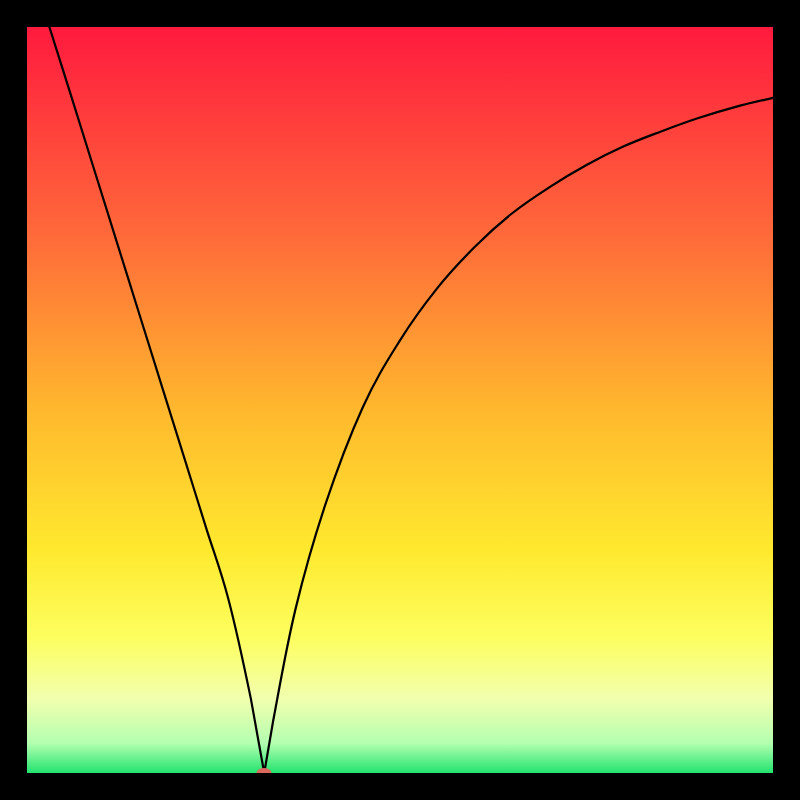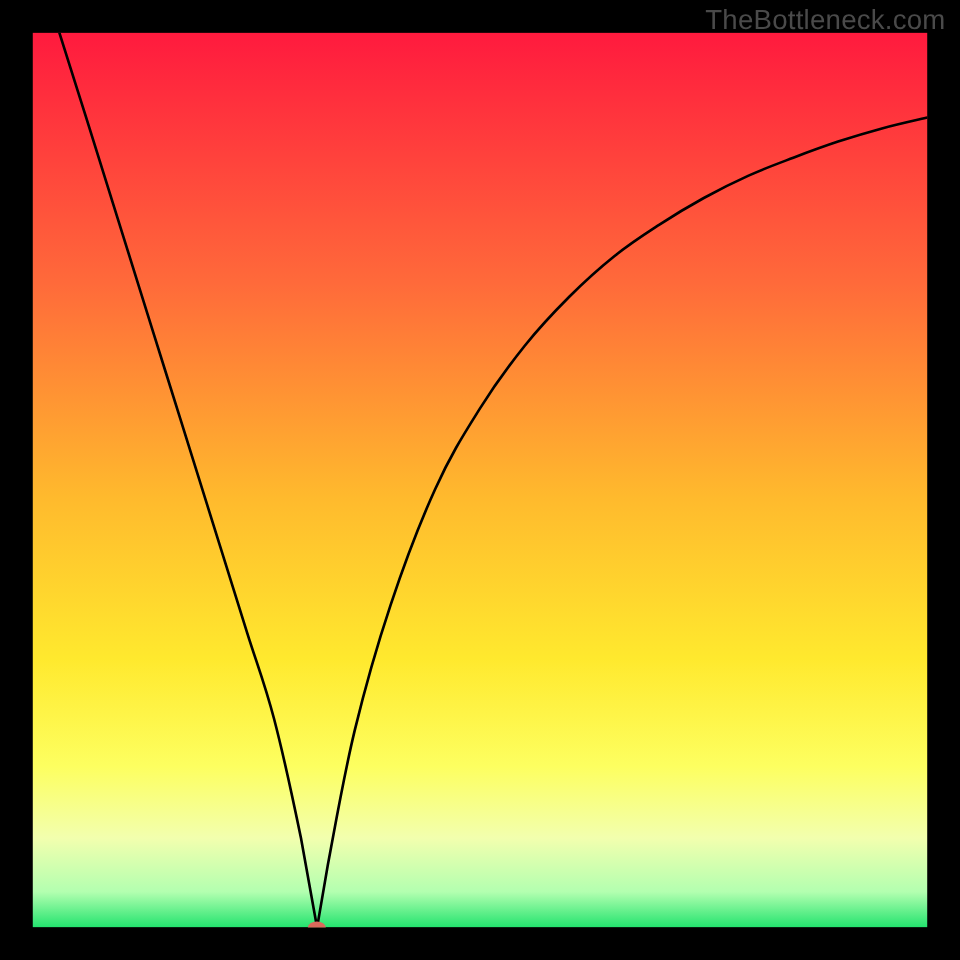--- a/index.html
+++ b/index.html
@@ -79,14 +79,13 @@
       <rect x="0" y="0" width="746" height="746" fill="url(#bg)"></rect>
     </svg>
 
     <svg class="curve-svg" viewBox="0 0 746 746" preserveAspectRatio="none">
       <path id="curve-path" d="M 22.38 0 C 26.4084 12.7566 36.703199999999995 45.22252 44.76 70.87 C 52.8168 96.51748 59.083200000000005 116.70424 67.14 142.486 C 75.1968 168.26775999999998 81.4632 188.32023999999996 89.52 214.10199999999998 C 97.57679999999999 239.88376 103.8432 259.93624 111.89999999999999 285.718 C 119.95679999999999 311.49976000000004 126.2232 331.55224 134.28 357.334 C 142.3368 383.11576 148.6032 403.16823999999997 156.66 428.95 C 164.7168 454.73176 170.98319999999998 474.78424 179.04 500.56600000000003 C 187.0968 526.34776 193.3632 541.43188 201.42000000000002 572.182 C 209.47680000000003 602.93212 217.35456 640.11276 223.79999999999998 671.4 L 237.228 746 L 246.18 693.78 C 251.81976 664.2384 259.1604 620.8212 268.56 581.88 C 277.9596 542.9388 286.31480000000005 513.6956 298.40000000000003 477.44 C 310.4852 441.1844 322.272 410.00159999999994 335.7 380.46 C 349.128 350.9184 359.572 334.80480000000006 373 313.32000000000005 C 386.428 291.83520000000004 396.872 277.885 410.3 261.09999999999997 C 423.728 244.31499999999997 434.17199999999997 233.49800000000005 447.59999999999997 220.07000000000005 C 461.02799999999996 206.64200000000005 471.47200000000004 197.2424 484.90000000000003 186.5 C 498.32800000000003 175.7576 508.77199999999993 169.1182 522.1999999999999 160.39 C 535.6279999999999 151.66179999999997 546.072 145.3954 559.5 138.01 C 572.928 130.6246 583.3720000000001 125.4026 596.8000000000001 119.36000000000001 C 610.2280000000001 113.31740000000002 620.672 109.54264000000006 634.1 104.44000000000005 C 647.528 99.33736000000005 657.972 95.44323999999995 671.4 91.01199999999994 C 684.828 86.58075999999994 695.2719999999999 83.44756 708.6999999999999 79.822 C 722.1279999999999 76.19644000000001 739.286 72.48136000000001 746 70.87" stroke="#000000" stroke-width="2.2" fill="none" stroke-linejoin="round" stroke-linecap="round"></path>
     </svg>
 
     <div class="marker" id="marker" style="left: 237.228px; top: 746px; width: 15px; height: 10px; background: rgb(217, 105, 92);"></div>
   </div>
 
-  <div class="watermark">TheBottleneck.com</div>
 </div>
 
 </body></html>

